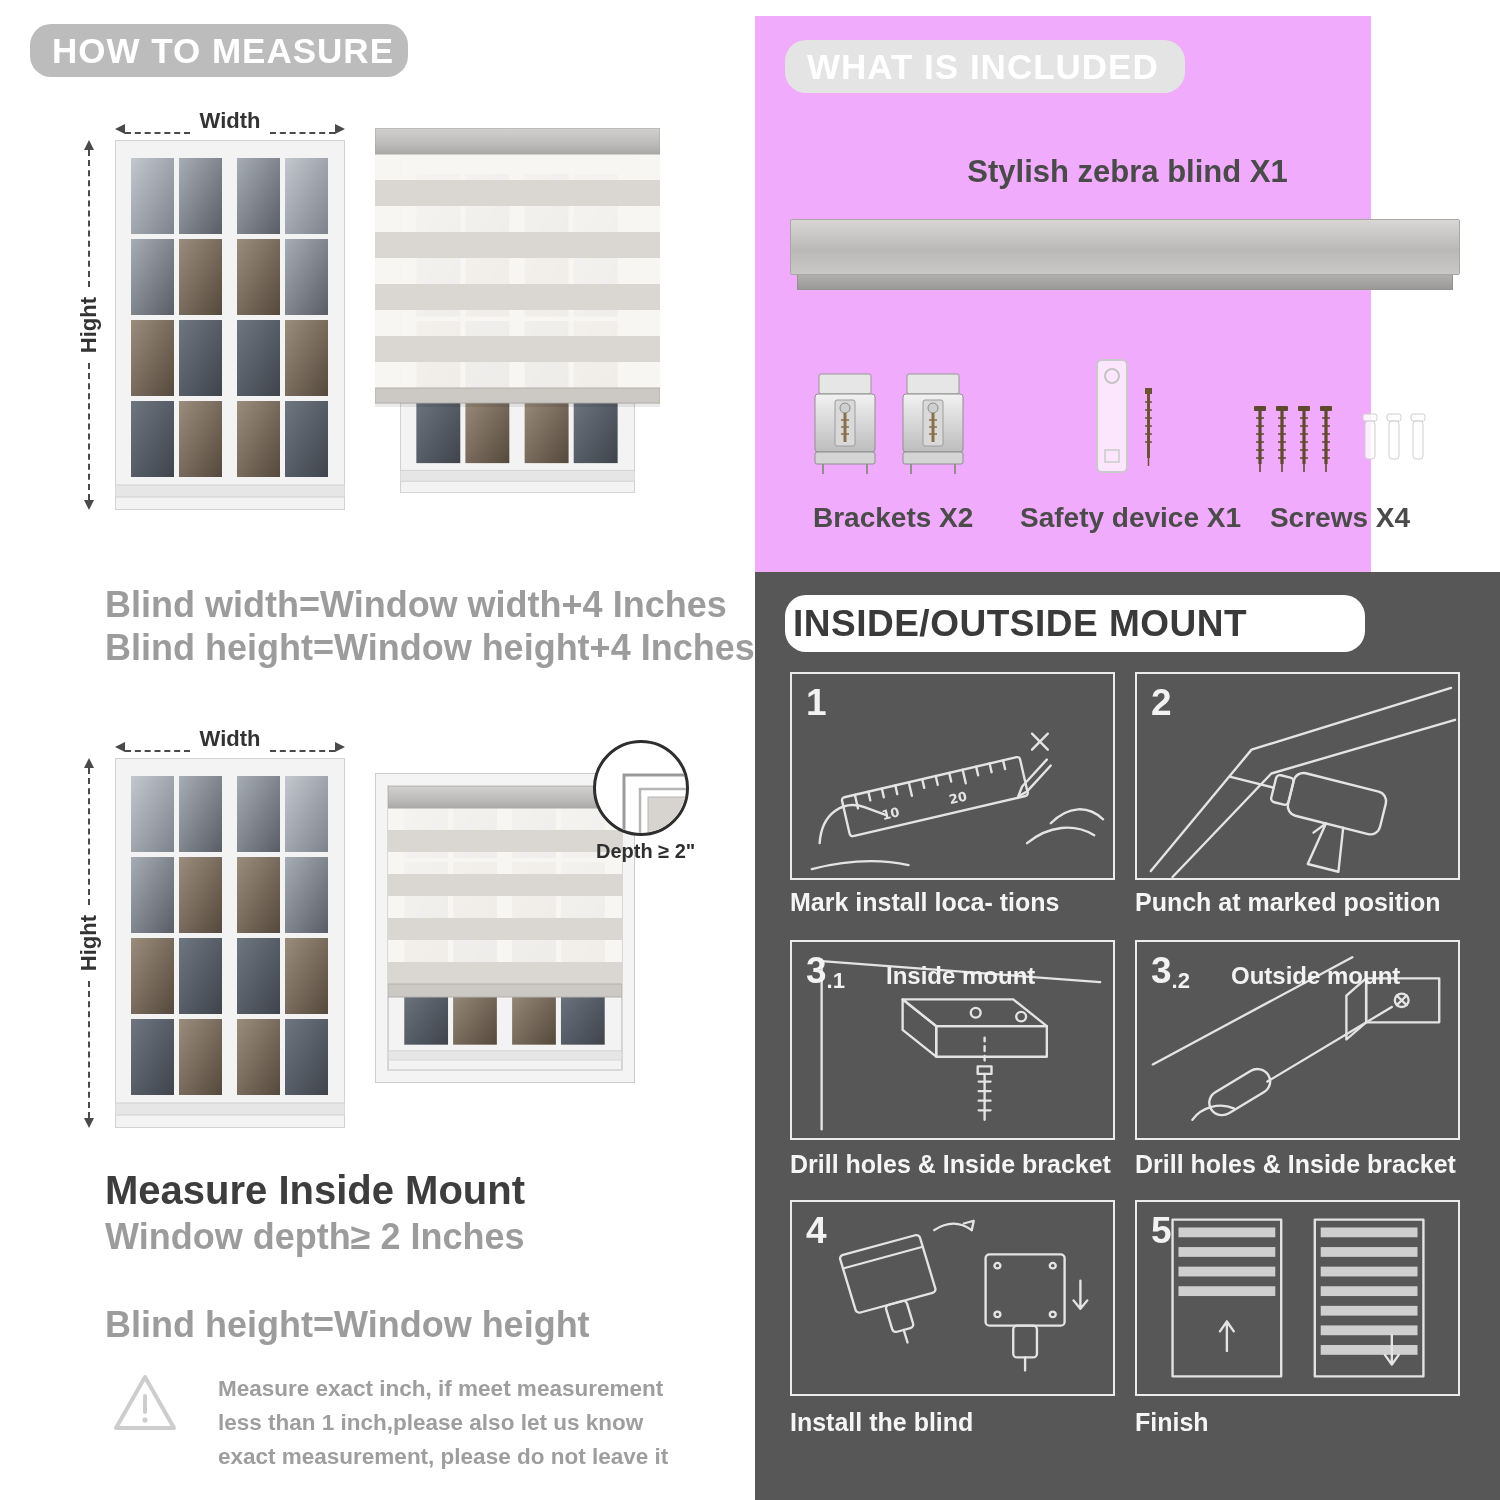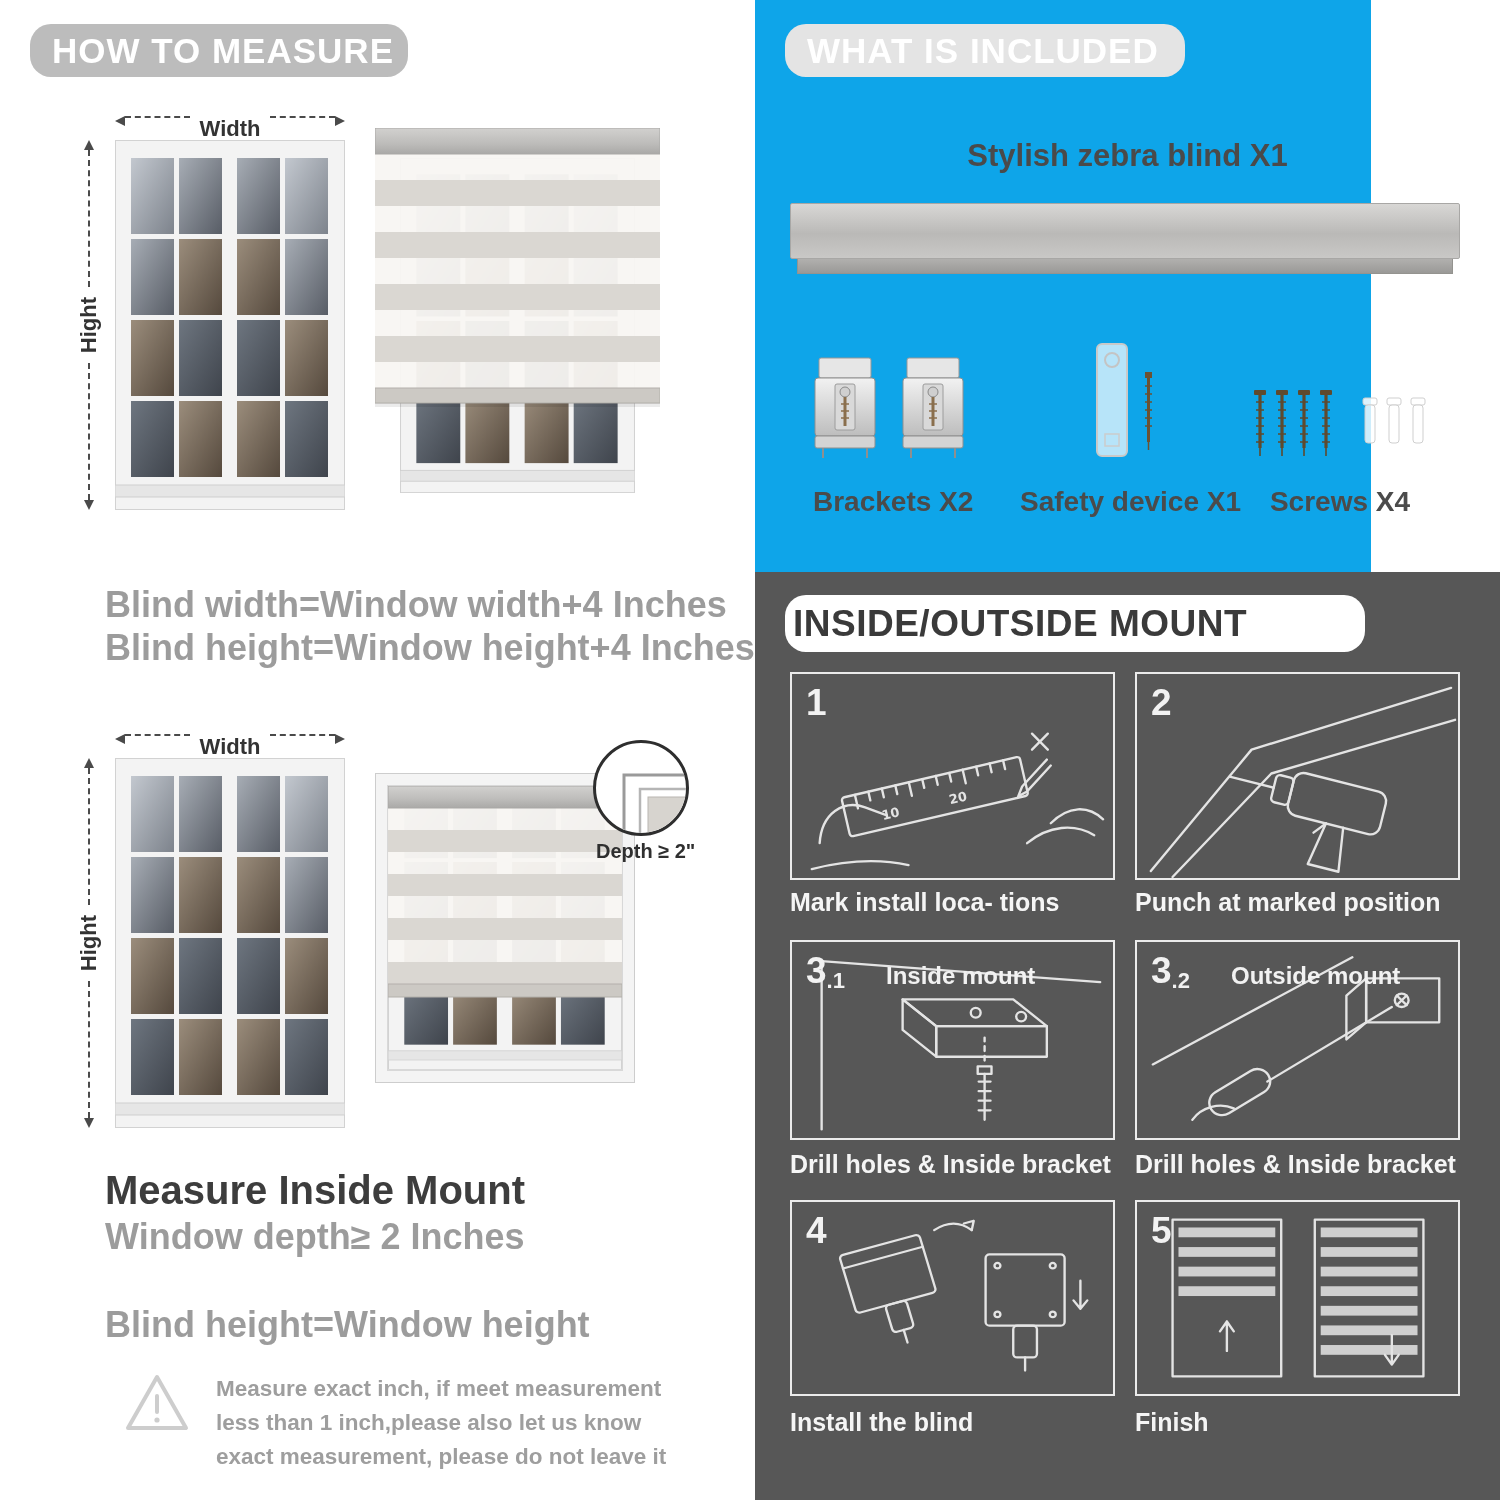--- a/index.html
+++ b/index.html
@@ -11,42 +11,42 @@
   .banner{position:absolute;display:flex;align-items:center;font-weight:bold;border-radius:21px;letter-spacing:1px}
   .banner-htm{left:30px;top:24px;width:378px;height:53px;background:#bcbcbc;color:#fff;font-size:35px;padding-left:22px}
   .banner-wii{left:30px;top:24px;width:400px;height:53px;background:#e4e4e4;color:#fff;font-size:35px;padding-left:22px}
   .banner-iom{left:30px;top:23px;width:580px;height:57px;background:#ffffff;color:#3a3a3a;font-size:37px;padding-left:8px;letter-spacing:0.5px}
 
   
   .h-measure{position:absolute;font-size:40px;font-weight:bold;color:#3d3d3d}
   .rule-line{position:absolute;font-size:36px;font-weight:bold;color:#9c9c9c;white-space:nowrap}
 
   
-  .dim-h{position:absolute;display:flex;align-items:flex-start;height:18px}
+  .dim-h{position:absolute;display:flex;align-items:flex-end;height:18px}
   .dim-v{position:absolute;display:flex;flex-direction:column;align-items:center;width:18px}
   .dash-h{flex:1;height:0;border-top:2px dashed #4a4a4a}
   .dash-v{flex:1;width:0;border-left:2px dashed #4a4a4a}
   .tri{display:block;width:0;height:0;flex-shrink:0}
   .tri-left{border-top:5px solid transparent;border-bottom:5px solid transparent;border-right:10px solid #4a4a4a}
   .tri-right{border-top:5px solid transparent;border-bottom:5px solid transparent;border-left:10px solid #4a4a4a}
   .tri-up{border-left:5px solid transparent;border-right:5px solid transparent;border-bottom:10px solid #4a4a4a}
   .tri-down{border-left:5px solid transparent;border-right:5px solid transparent;border-top:10px solid #4a4a4a}
   .dim-label{font-size:22px;font-weight:bold;color:#333;padding:0 10px;white-space:nowrap}
   .dim-label-v{writing-mode:vertical-rl;transform:rotate(180deg);font-size:22px;font-weight:bold;color:#333;padding:10px 0}
 
   
   .detail-circle{position:absolute;left:533px;top:22px;width:96px;height:96px;border:3px solid #2e2e2e;border-radius:50%;background:#fff;overflow:hidden}
   .depth-label{position:absolute;left:536px;top:122px;font-size:20px;font-weight:bold;color:#2f2f2f;white-space:nowrap}
 
   
-  .note-row{position:absolute;left:124px;top:1372px;width:580px;display:flex;gap:26px;align-items:flex-start}
+  .note-row{position:absolute;left:112px;top:1372px;width:580px;display:flex;gap:40px;align-items:flex-start}
   .note-text{font-size:22.5px;font-weight:bold;color:#9e9e9e;line-height:1.5;width:462px}
 
   
-  .included-panel{position:absolute;left:755px;top:0;width:616px;height:572px;background:#0ea5e9}
+  .included-panel{position:absolute;left:755px;top:16px;width:616px;height:572px;background:#f0abfc}
   .blind-label{position:absolute;left:0;top:138px;width:745px;text-align:center;font-size:31px;font-weight:bold;color:#4a4a4a}
   .headrail{position:absolute;left:35px;top:203px;width:670px}
   .rail-top{height:56px;background:linear-gradient(180deg,#d8d7d5 0%,#bab9b7 55%,#c9c8c6 100%);border:1px solid #a8a7a5;border-radius:2px}
   .rail-lip{height:15px;width:calc(100% - 14px);margin-left:7px;background:linear-gradient(180deg,#b1b0ae,#9a9997);border:1px solid #94938f;border-top:none}
   .inc-label{position:absolute;top:486px;font-size:28px;font-weight:bold;color:#4b4b4b;text-align:center;white-space:nowrap}
 
   
   .mount-panel{position:absolute;left:755px;top:572px;width:745px;height:928px;background:#575757}
   .step-box{position:absolute;border:2px solid #ebebeb}
   .step-num{position:absolute;top:8px;left:14px;font-size:37px;font-weight:bold;color:#f2f2f2;z-index:2}

